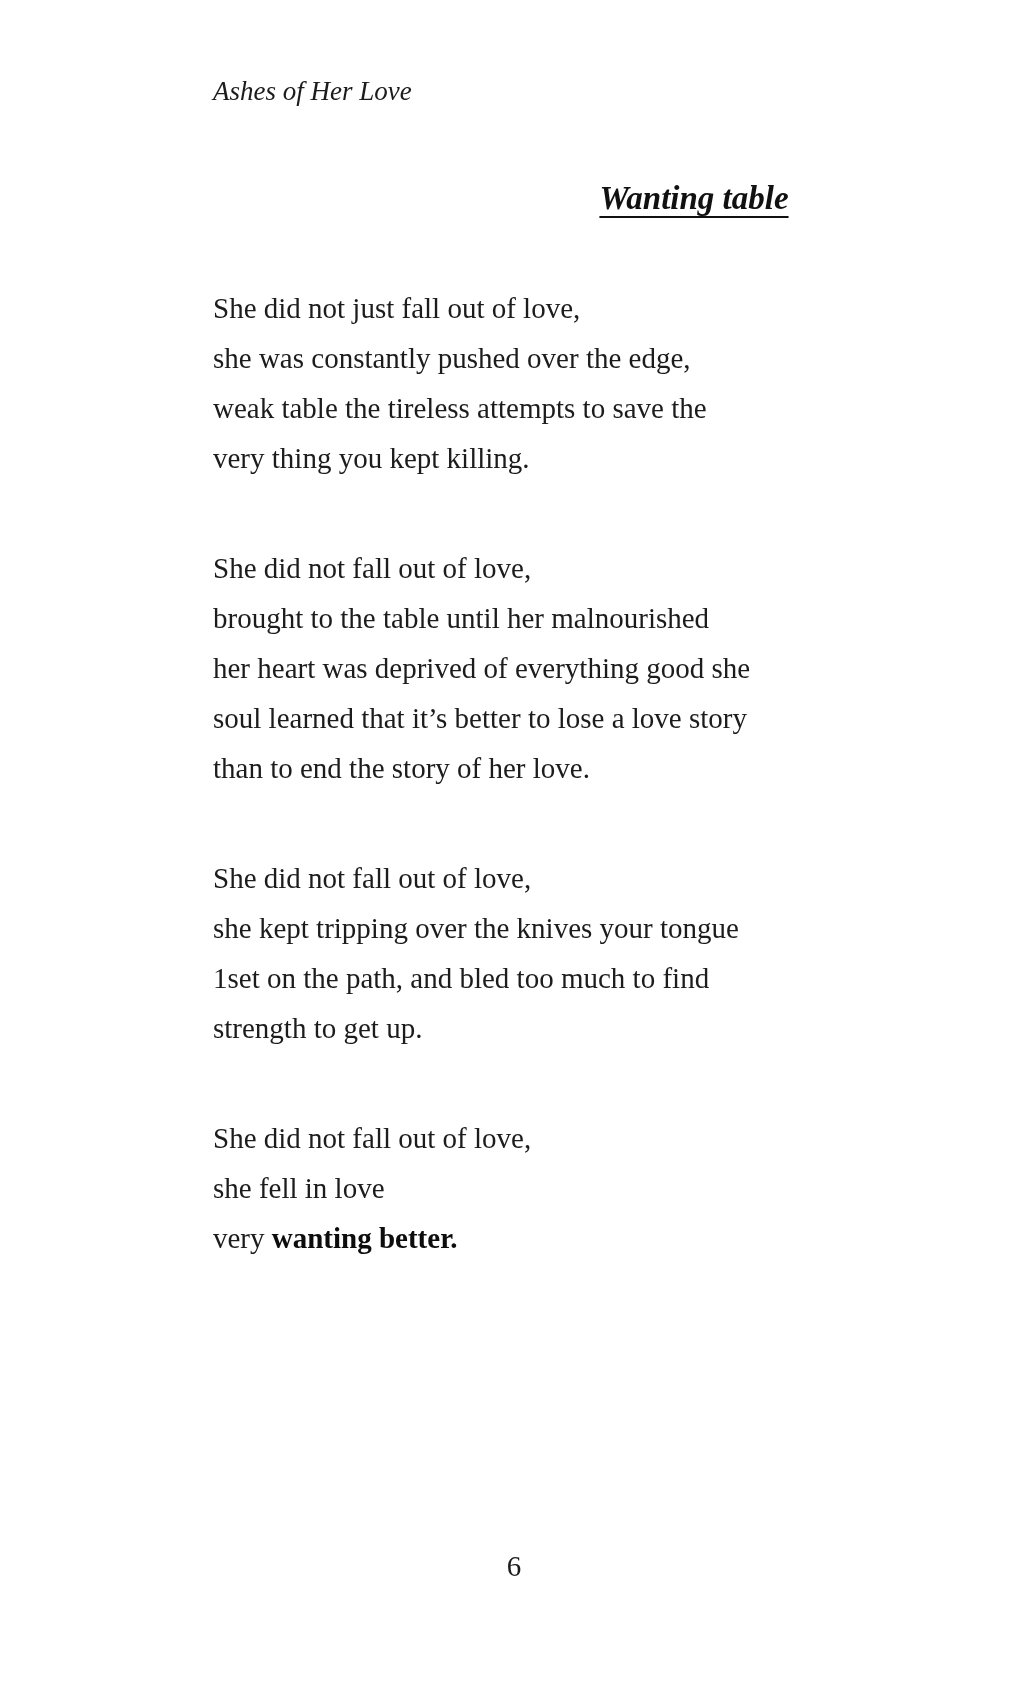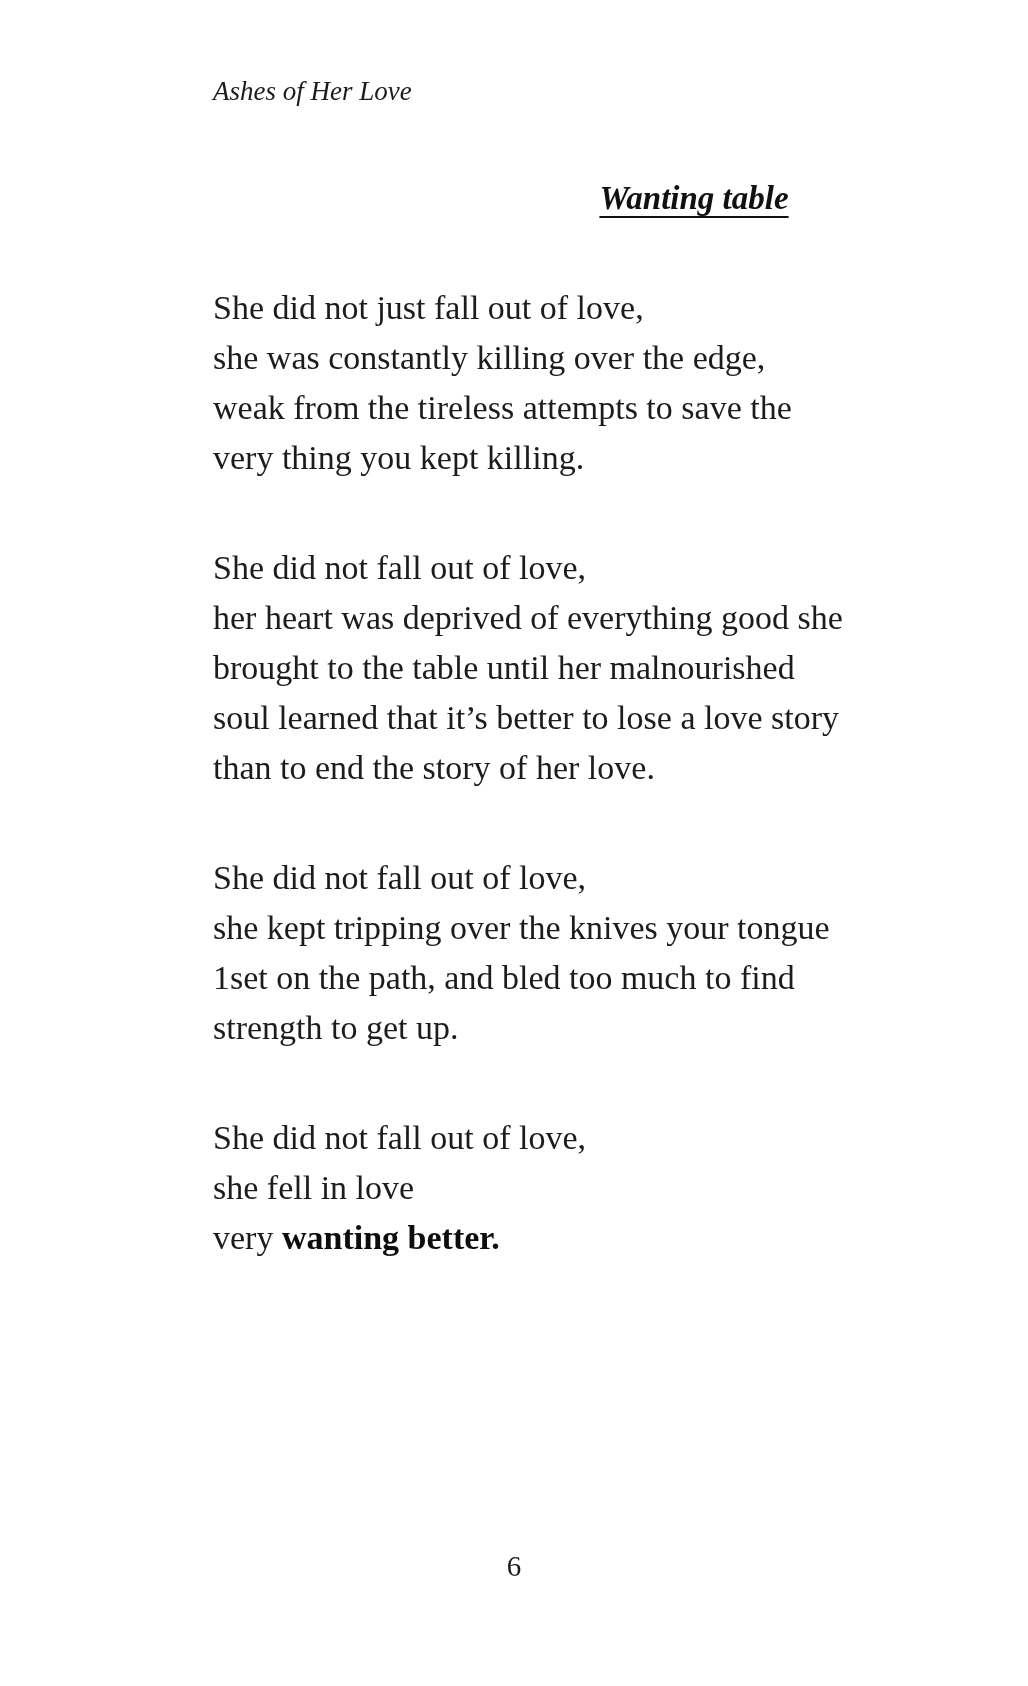--- a/index.html
+++ b/index.html
@@ -41,21 +41,21 @@
     text-decoration: underline;
     text-underline-offset: 7px;
     text-decoration-thickness: 2px;
     color: #111111;
   }
   .poem-body {
     position: absolute;
     left: 213px;
     top: 283px;
     width: 620px;
-    font-size: 34px;
+    font-size: 29px;
     line-height: 50px;
     color: #1c1c1c;
   }
   .stanza {
     margin: 0 0 60px 0;
   }
   .poem-line {
     margin: 0;
     padding: 0;
     white-space: nowrap;
@@ -82,29 +82,29 @@
   <div class="running-header">Ashes of Her Love</div>
 
   <div class="poem-title-wrap">
     <span class="poem-title">Wanting table</span>
   </div>
 
   <div class="poem-body">
 
     <div class="stanza">
       <p class="poem-line">She did not just fall out of love,</p>
-      <p class="poem-line">she was constantly killing over the edge,</p>
-      <p class="poem-line">weak from the tireless attempts to save the</p>
+      <p class="poem-line">she was constantly pushed over the edge,</p>
+      <p class="poem-line">weak table the tireless attempts to save the</p>
       <p class="poem-line">very thing you kept killing.</p>
     </div>
 
     <div class="stanza">
       <p class="poem-line">She did not fall out of love,</p>
+      <p class="poem-line">brought to the table until her malnourished</p>
       <p class="poem-line">her heart was deprived of everything good she</p>
-      <p class="poem-line">brought to the table until her malnourished</p>
       <p class="poem-line">soul learned that it’s better to lose a love story</p>
       <p class="poem-line">than to end the story of her love.</p>
     </div>
 
     <div class="stanza">
       <p class="poem-line">She did not fall out of love,</p>
       <p class="poem-line">she kept tripping over the knives your tongue</p>
       <p class="poem-line">1set on the path, and bled too much to find</p>
       <p class="poem-line">strength to get up.</p>
     </div>

